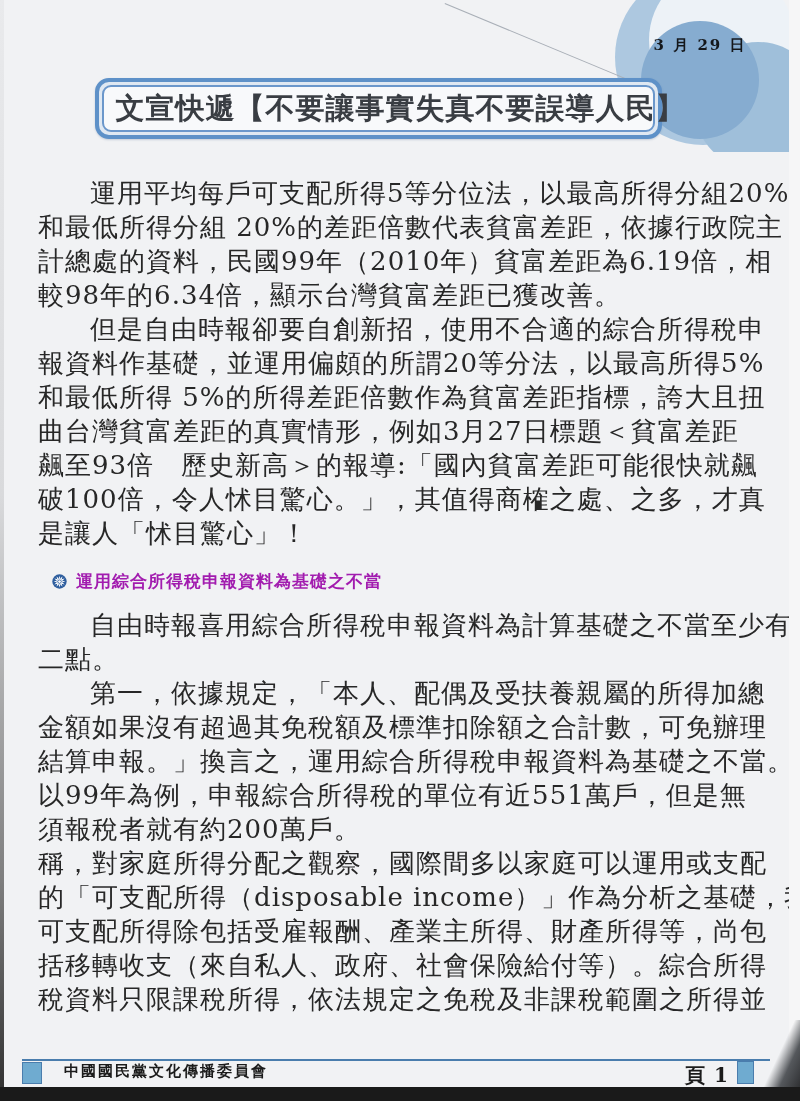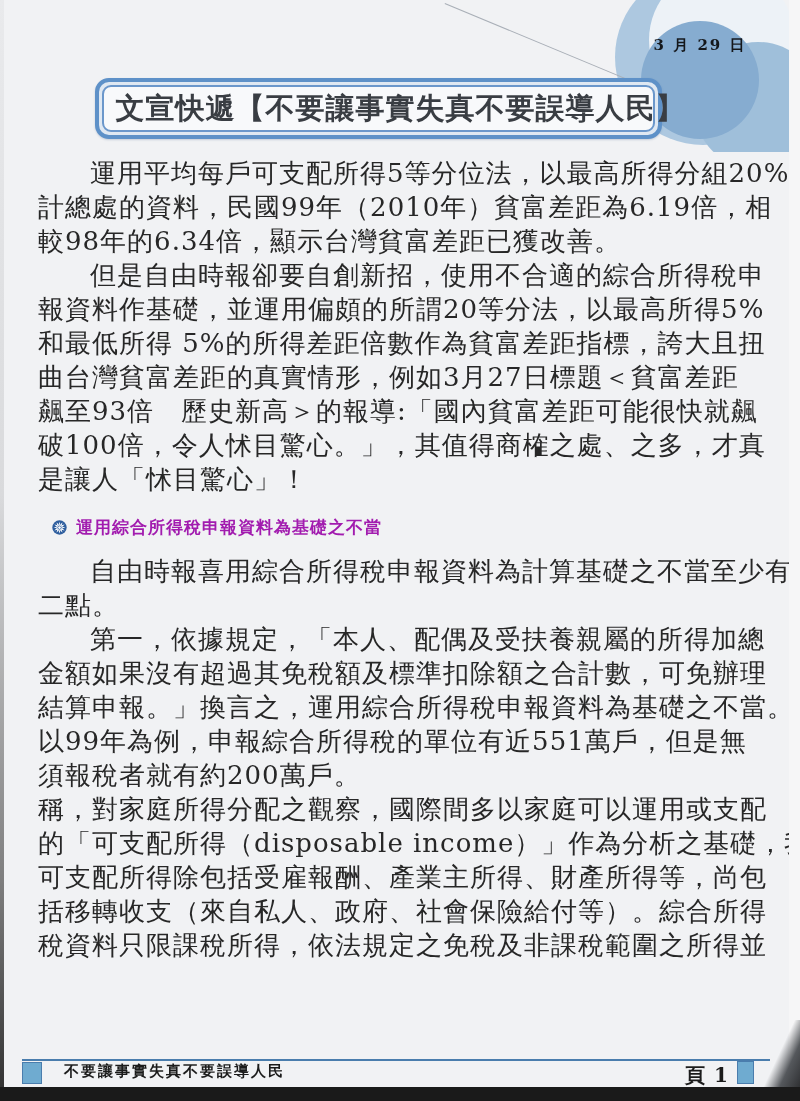--- a/index.html
+++ b/index.html
@@ -34,21 +34,21 @@
   .title-box{position:absolute;left:95px;top:78px;width:567px;height:61px;
     box-sizing:border-box;border:4px solid #5e91c8;border-radius:14px;
     background:#dfe8f2;padding:3px;box-shadow:0 1px 2px rgba(70,100,140,.25);}
   .title-inner{box-sizing:border-box;width:100%;height:100%;
     border:2px solid #6b97cb;border-radius:9px;background:#f8f9fb;
     display:flex;align-items:center;justify-content:center;}
   .title-text{font-family:"Liberation Sans","DejaVu Sans",sans-serif;
     font-weight:bold;font-size:29px;color:#393d43;letter-spacing:1px;white-space:nowrap;margin-left:44px;}
 
   
-  .doc-body{position:absolute;left:38px;top:156px;width:728px;color:#272727;
+  .doc-body{position:absolute;left:38px;top:176px;width:728px;color:#272727;
     font-size:26px;line-height:34px;letter-spacing:1px;}
   .line{height:34px;white-space:nowrap;}
   .line.indent{text-indent:2em;}
 
   
   .section-heading{display:flex;align-items:center;gap:9px;
     margin:18px 0 14px 14px;height:26px;}
   .sun-icon{width:15px;height:15px;flex:0 0 15px;}
   .section-heading-text{font-size:17px;font-weight:bold;color:#a21caf;
     letter-spacing:1px;white-space:nowrap;}
@@ -80,20 +80,21 @@
 
   <div class="title-box">
     <div class="title-inner">
       <span class="title-text">文宣快遞【不要讓事實失真不要誤導人民】</span>
     </div>
   </div>
 
   <div class="doc-body">
 
     <div class="line indent">運用平均每戶可支配所得5等分位法，以最高所得分組20%</div>
+    <div class="line">和最低所得分組 20%的差距倍數代表貧富差距，依據行政院主</div>
     <div class="line">計總處的資料，民國99年（2010年）貧富差距為6.19倍，相</div>
     <div class="line">較98年的6.34倍，顯示台灣貧富差距已獲改善。</div>
 
     <div class="line indent">但是自由時報卻要自創新招，使用不合適的綜合所得稅申</div>
     <div class="line">報資料作基礎，並運用偏頗的所謂20等分法，以最高所得5%</div>
     <div class="line">和最低所得 5%的所得差距倍數作為貧富差距指標，誇大且扭</div>
     <div class="line">曲台灣貧富差距的真實情形，例如3月27日標題＜貧富差距</div>
     <div class="line">飆至93倍　歷史新高＞的報導:「國內貧富差距可能很快就飆</div>
     <div class="line">破100倍，令人怵目驚心。」，其值得商榷之處、之多，才真</div>
     <div class="line">是讓人「怵目驚心」！</div>
@@ -157,21 +158,21 @@
 
     <div class="line">稱，對家庭所得分配之觀察，國際間多以家庭可以運用或支配</div>
     <div class="line">的「可支配所得（disposable income）」作為分析之基礎，我國</div>
     <div class="line">可支配所得除包括受雇報酬、產業主所得、財產所得等，尚包</div>
     <div class="line">括移轉收支（來自私人、政府、社會保險給付等）。綜合所得</div>
     <div class="line">稅資料只限課稅所得，依法規定之免稅及非課稅範圍之所得並</div>
   </div>
 
   <div class="footer-rule"></div>
   <div class="footer-sq left"></div>
-  <div class="footer-org">不要讓事實失真不要誤導人民</div>
+  <div class="footer-org">中國國民黨文化傳播委員會</div>
   <div class="footer-page">頁 1</div>
   <div class="footer-sq right"></div>
 
   <div class="edge-right"></div>
   <div class="edge-left"></div>
   <div class="corner-br"></div>
   <div class="edge-bottom"></div>
 
 </div>
 

